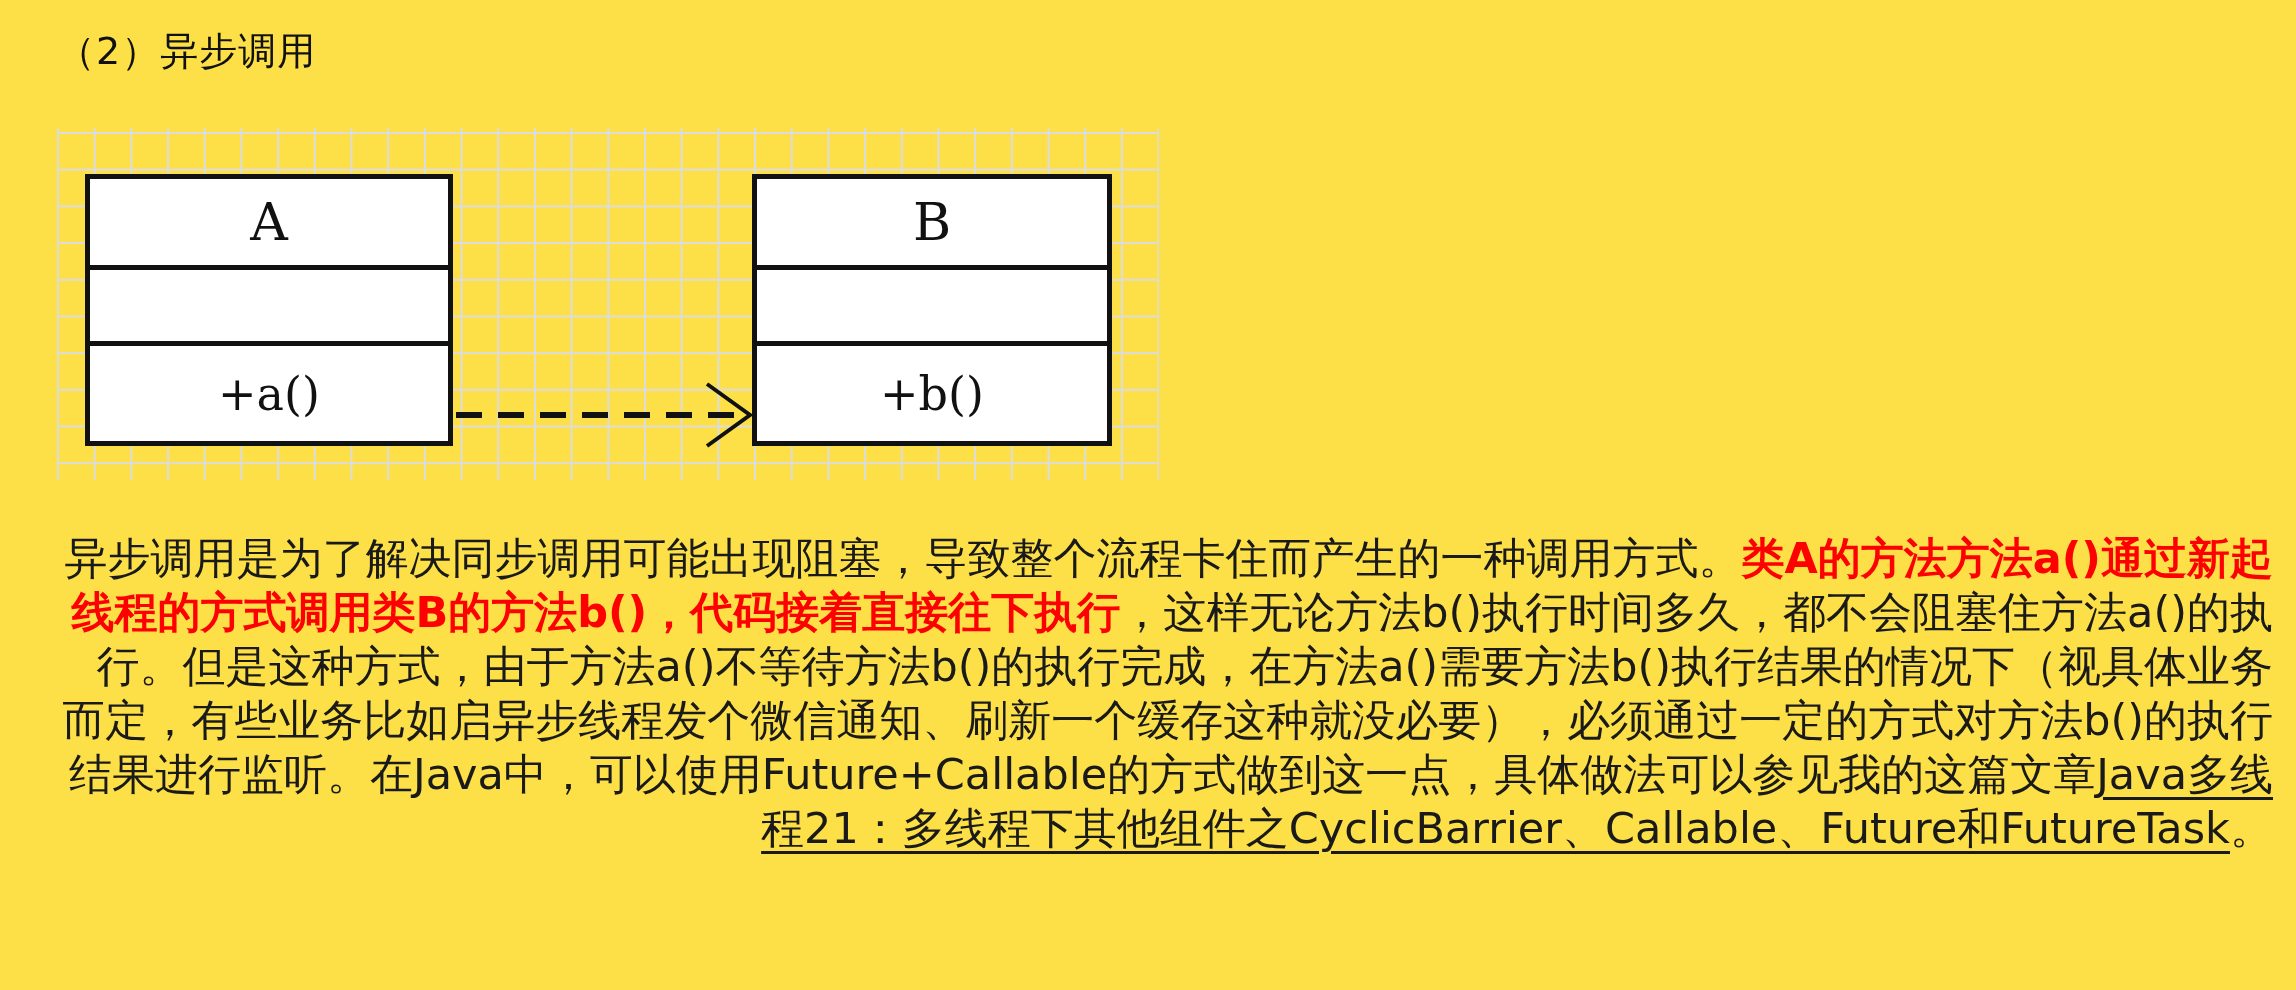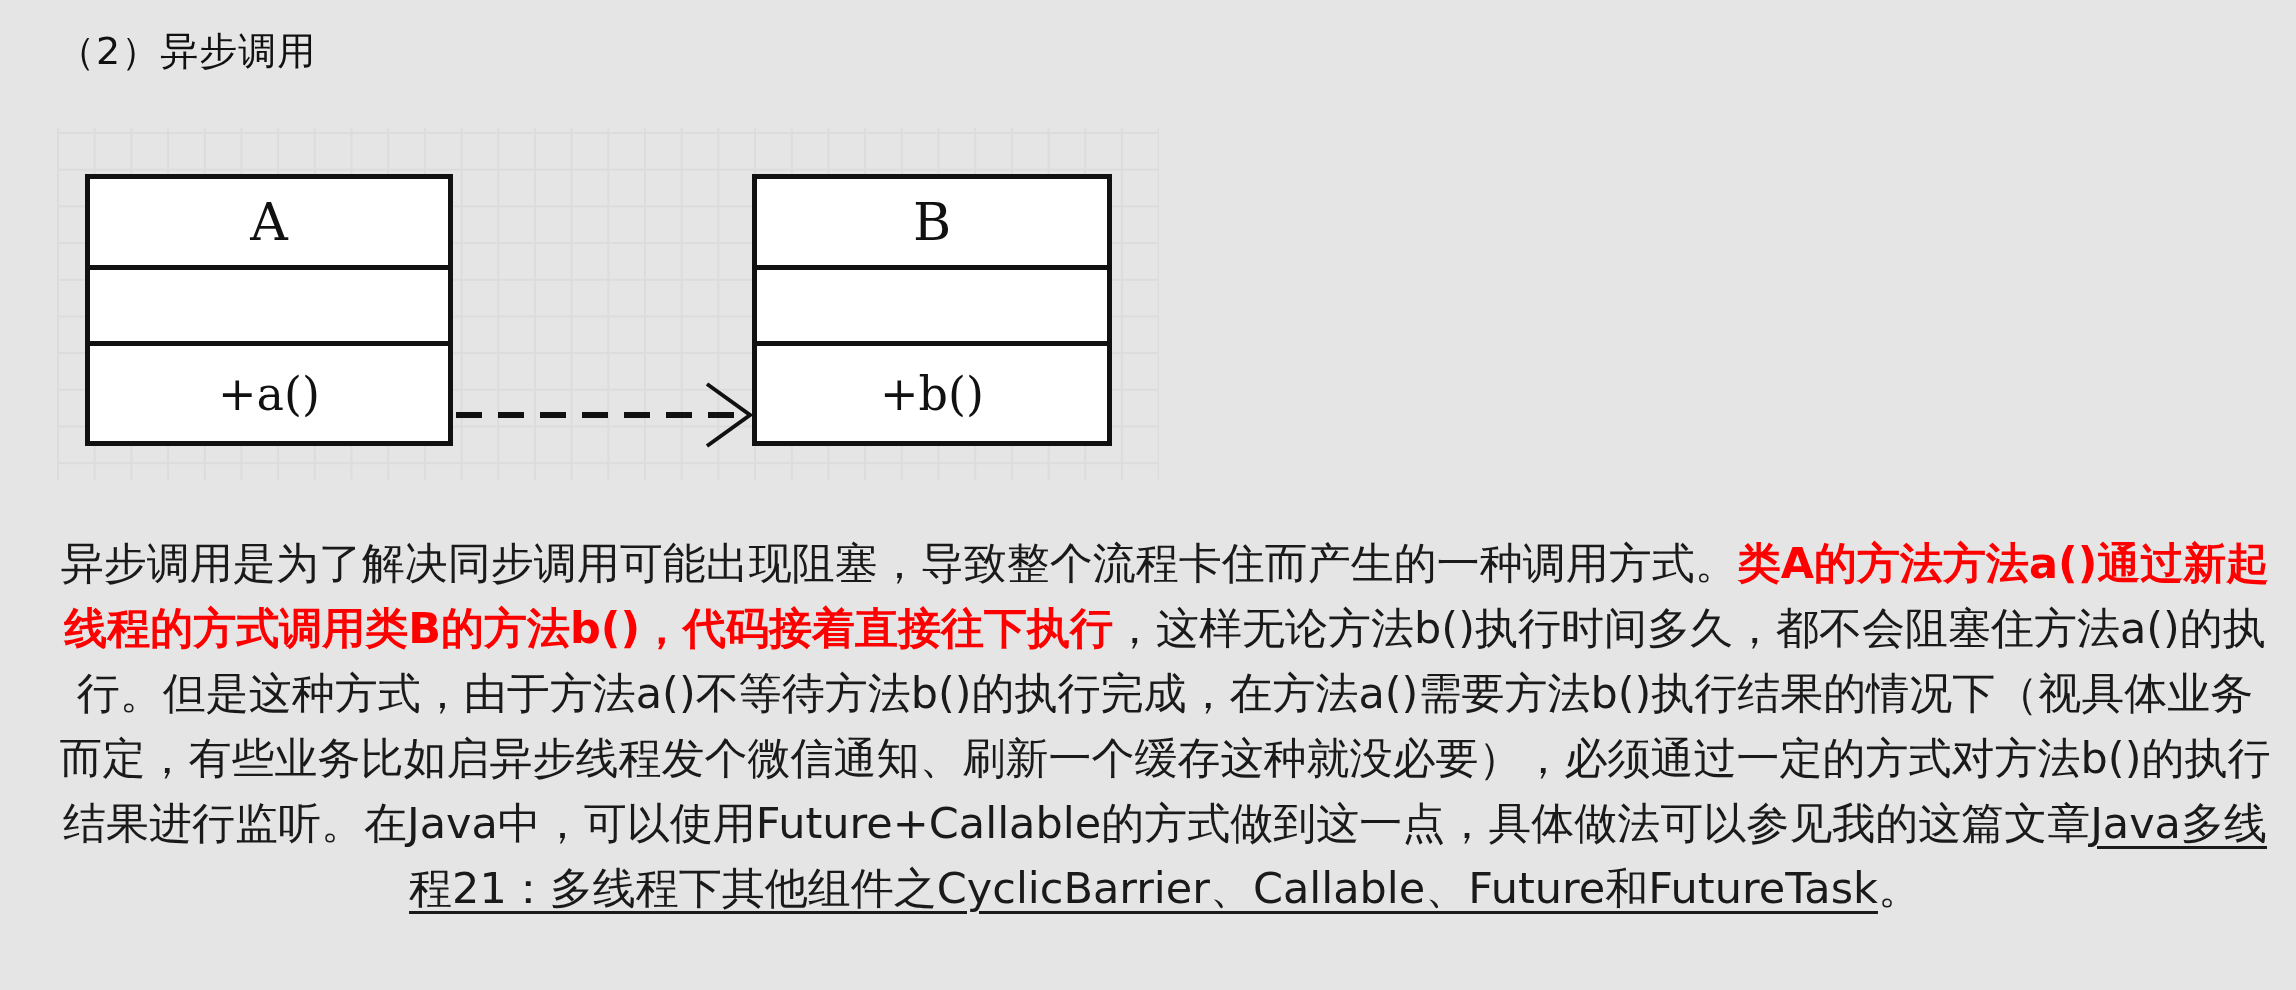--- a/index.html
+++ b/index.html
@@ -1,21 +1,21 @@
 <!DOCTYPE html>
 <html><head>
 <meta charset="utf-8">
 <style>
   * { margin: 0; padding: 0; box-sizing: border-box; }
   html, body { background: #ffffff; }
   .screen {
     position: relative;
     width: 2296px;
     height: 990px;
-    background: #e5e5e5;
+    background: #fde047;
     font-family: "DejaVu Sans", "Liberation Sans", sans-serif;
     overflow: hidden;
   }
 
   
   .section-heading {
     position: absolute;
     left: 57px;
     top: 26px;
     font-size: 38px;
@@ -82,23 +82,23 @@
     pointer-events: none;
   }
 
   
   .body-paragraph {
     position: absolute;
     left: 57px;
     top: 531px;
     width: 2216px;
     font-size: 43px;
-    line-height: 65px;
+    line-height: 54px;
     color: #1a1a1a;
-    text-align: center;
+    text-align: right;
     word-break: break-word;
   }
   .seg-normal { color: #1a1a1a; }
   .seg-em {
     color: #fe0000;
     font-weight: 700;
   }
   .seg-link {
     color: #1a1a1a;
     text-decoration: underline;

